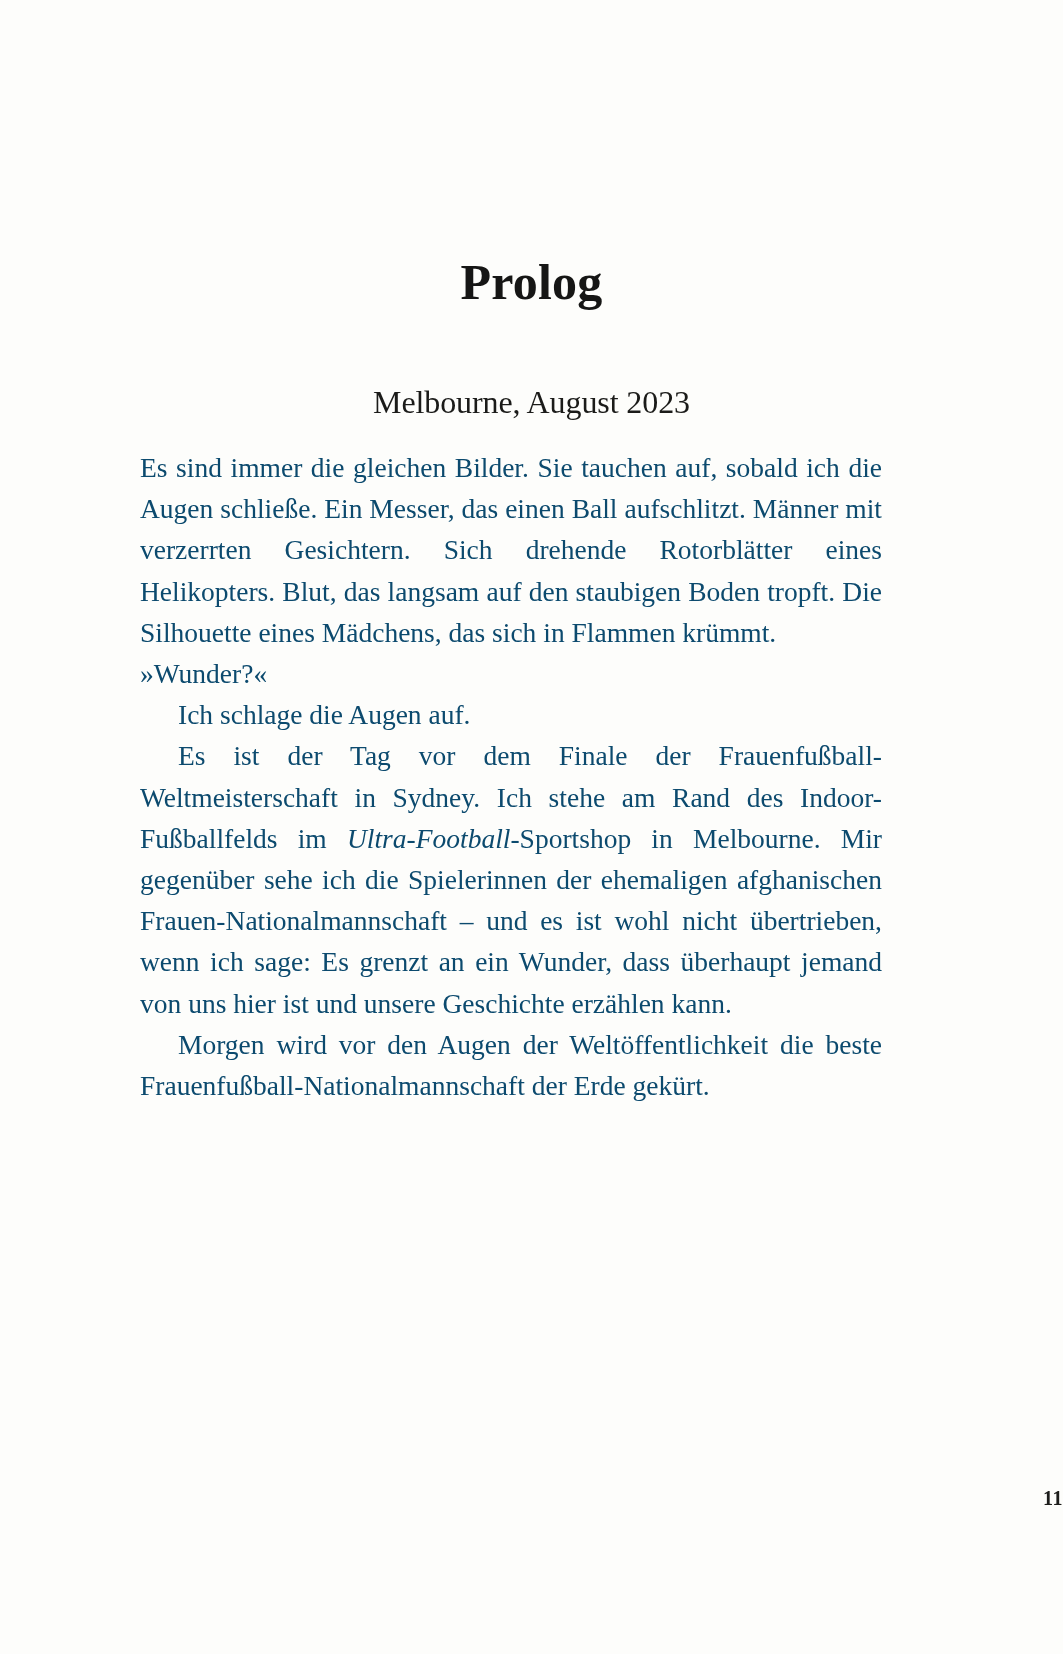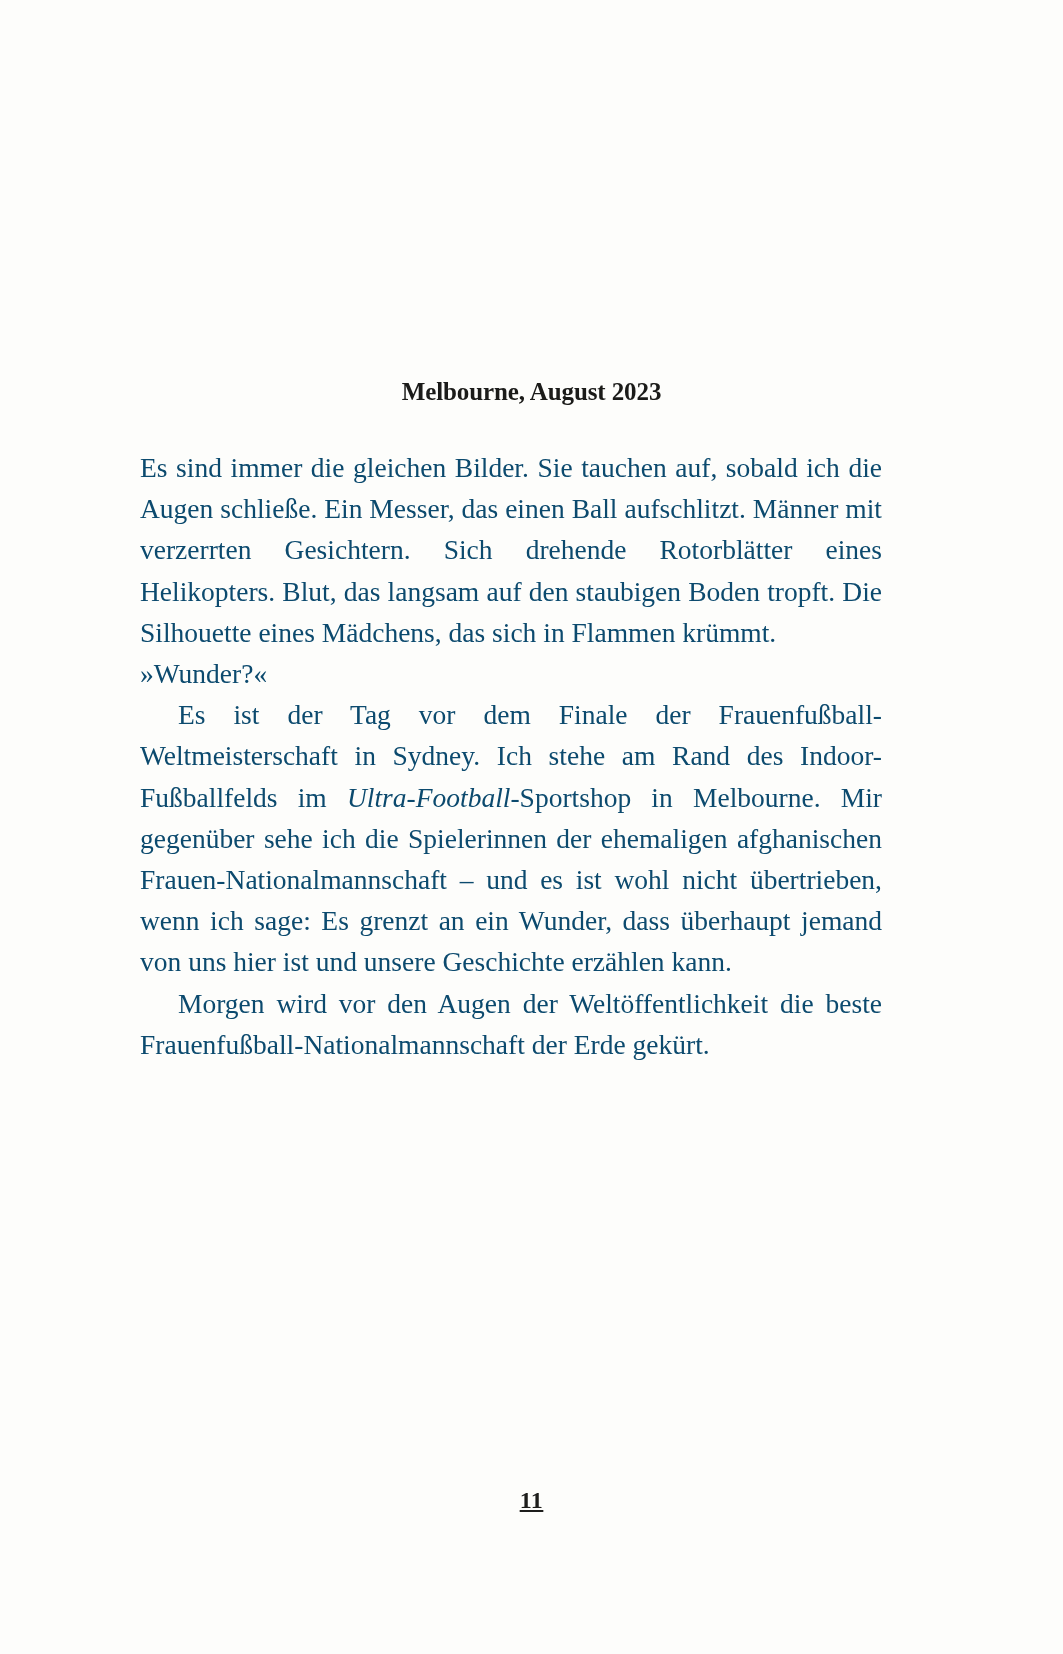--- a/index.html
+++ b/index.html
@@ -34,22 +34,22 @@
     color: #161615;
     line-height: 1.1;
   }
 
   .section-subtitle {
     position: absolute;
     left: 0;
     right: 0;
     top: 357px;
     text-align: center;
-    font-size: 25px;
-    font-weight: 700;
+    font-size: 32px;
+    font-weight: 400;
     letter-spacing: -0.1px;
     color: #1b1b19;
     line-height: 1.15;
   }
 
   
   .text-block {
     position: absolute;
     left: 140px;
     top: 447px;
@@ -82,46 +82,49 @@
 
   em, .italic {
   }
 
   
   .folio {
     position: absolute;
     left: 0;
     right: 0;
     top: 1487px;
-    text-align: center;
-    font-size: 24px;
+    text-align: right;
+    font-size: 20px;
     font-weight: 700;
     color: #1d1d1b;
     letter-spacing: 0.5px;
-    text-decoration: underline;
   }
 </style>
 </head>
 <body>
 
 <div class="page">
 
+  <h1 class="chapter-title">Prolog</h1>
 
   <h2 class="section-subtitle">Melbourne, August 2023</h2>
 
   <div class="text-block">
 
     <p class="para">
       <span>Es sind immer die gleichen Bilder. Sie tauchen auf, sobald ich die Augen schließe. Ein Messer, das einen Ball aufschlitzt. Männer mit verzerrten Gesichtern. Sich drehende Rotorblätter eines Helikopters. Blut, das langsam auf den staubigen Boden tropft. Die Silhouette eines Mädchens, das sich in Flammen krümmt.</span>
     </p>
 
     <p class="para para-gap">
       <span>»Wunder?«</span>
     </p>
 
+    <p class="para para-indent">
+      <span>Ich schlage die Augen auf.</span>
+    </p>
 
 
     <p class="para para-indent"><span>Es ist der Tag vor dem Finale der Frauenfußball-Weltmeisterschaft in Sydney. Ich stehe am Rand des Indoor-Fußballfelds im </span><em class="italic">Ultra-Football</em><span>-Sportshop in Melbourne. Mir gegenüber sehe ich die Spielerinnen der ehemaligen afghanischen Frauen-Nationalmannschaft – und es ist wohl nicht übertrieben, wenn ich sage: Es grenzt an ein Wunder, dass überhaupt jemand von uns hier ist und unsere Geschichte erzählen kann.</span></p>
 
     <p class="para para-indent">
       <span>Morgen wird vor den Augen der Weltöffentlichkeit die beste Frauenfußball-Nationalmannschaft der Erde gekürt.</span>
     </p>
 
   </div>
 

